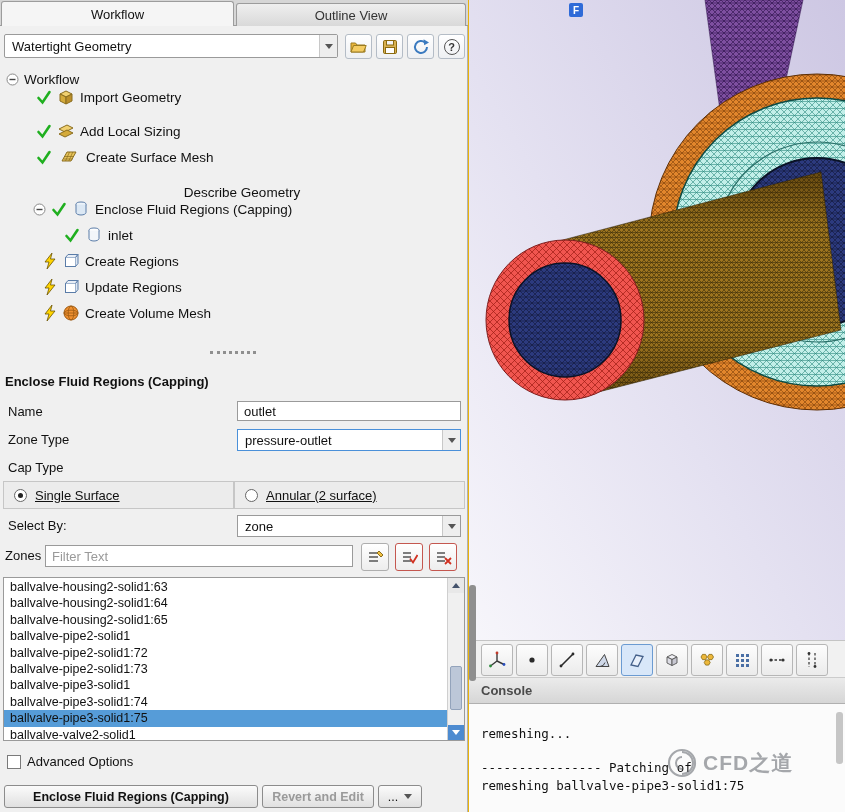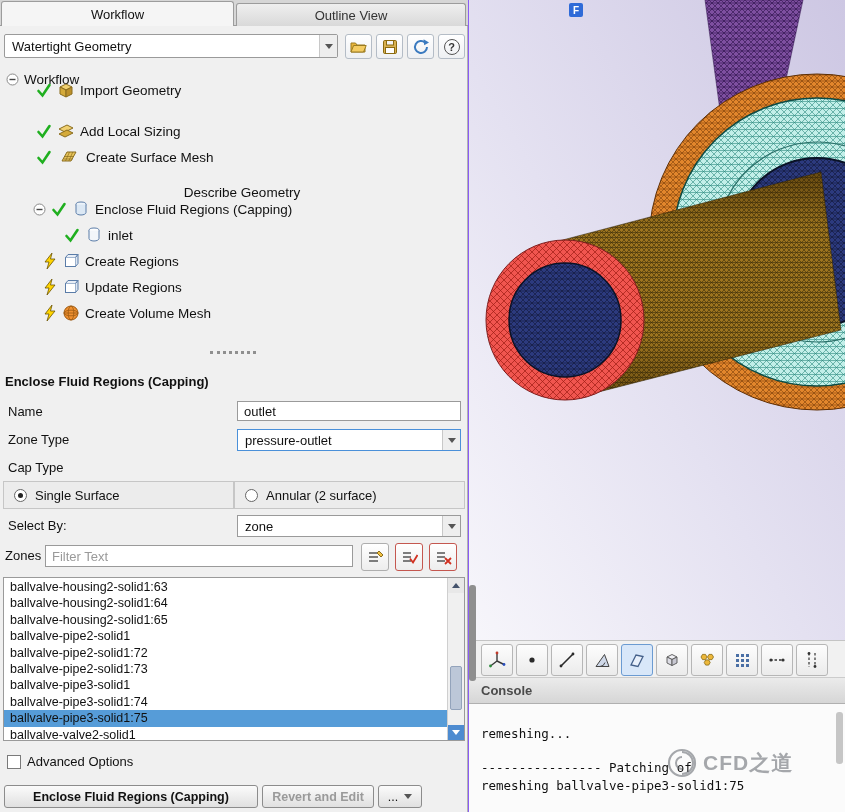--- a/index.html
+++ b/index.html
@@ -1,17 +1,17 @@
 <!DOCTYPE html>
 <html><head>
 <meta charset="utf-8">
 <style>
   *{margin:0;padding:0;box-sizing:border-box;}
   body{font-family:"Liberation Sans",sans-serif;background:#fff;}
-  #app{position:relative;width:845px;height:812px;background:#8b5cf6;overflow:hidden;font-size:13px;color:#111;}
+  #app{position:relative;width:845px;height:812px;background:#eab308;overflow:hidden;font-size:13px;color:#111;}
 
   
   #left{position:absolute;left:0;top:0;width:468px;height:812px;background:#f0f0f0;border-right:1px solid #b2b2b2;}
   #tabbar{position:absolute;left:0;top:0;width:468px;height:26px;background:#d6d6d6;border-bottom:1px solid #9c9c9c;}
   .tab{position:absolute;display:flex;align-items:center;justify-content:center;font-size:13px;border:1px solid #9c9c9c;border-bottom:none;border-radius:3px 3px 0 0;}
   .tab.active{left:1px;top:1px;width:233px;height:25px;background:#f5f5f5;z-index:2;}
   .tab.inactive{left:236px;top:3px;width:230px;height:23px;background:linear-gradient(#efefef,#d9d9d9);color:#333;}
 
   .combo{position:absolute;background:#fff;border:1px solid #9a9a9a;display:flex;align-items:center;font-size:13px;}
   .combo .val{flex:1;padding-left:7px;white-space:nowrap;overflow:hidden;}
@@ -22,21 +22,21 @@
   .ibtn{position:absolute;width:27px;height:25px;background:linear-gradient(#ffffff,#eef0f3);border:1px solid #b4bcc6;border-radius:3px;display:flex;align-items:center;justify-content:center;}
 
   .trow{position:absolute;left:0;width:468px;height:26px;display:flex;align-items:center;gap:5px;font-size:13.5px;white-space:nowrap;}
   .grip{position:absolute;left:210px;top:351px;width:46px;border-top:3px dotted #8f8f8f;}
 
   .flabel{position:absolute;left:8px;font-size:13px;}
   .sect-title{position:absolute;left:5px;top:374px;font-weight:bold;font-size:13px;}
   input.txt{position:absolute;border:1px solid #9a9a9a;background:#fff;font-family:"Liberation Sans",sans-serif;font-size:13px;padding:0 6px;color:#111;}
   input.txt::placeholder{color:#9a9a9a;}
 
-  .radiopanel{position:absolute;left:3px;top:481px;width:462px;height:28px;display:flex;}
+  .radiopanel{position:absolute;left:3px;top:481px;width:462px;height:28px;display:flex;text-decoration:underline;}
   .radiocell{flex:1;display:flex;align-items:center;gap:8px;background:#ececec;border:1px solid #c6c6c6;padding-left:10px;}
   .radio{width:13px;height:13px;border:1px solid #666;border-radius:50%;background:#fff;position:relative;flex:0 0 auto;}
   .radio.checked::after{content:"";position:absolute;left:3px;top:3px;width:5px;height:5px;border-radius:50%;background:#222;}
 
   .zbtn{position:absolute;top:543px;width:28px;height:28px;background:linear-gradient(#fff,#ededed);border:1px solid #aeaeae;border-radius:3px;display:flex;align-items:center;justify-content:center;}
   .zbtn.red{border-color:#c4574f;}
 
   #zone-list{position:absolute;left:3px;top:577px;width:462px;height:164px;background:#fff;border:1px solid #9a9a9a;overflow:hidden;}
   .zitems{position:absolute;left:0;top:1px;width:444px;}
   .zitem{height:16.4px;line-height:16.4px;font-size:12.5px;padding-left:6px;white-space:nowrap;overflow:hidden;}
@@ -118,21 +118,21 @@
     </div>
 
     <div class="trow" style="top:66px;padding-left:6px;">
       <svg width="13" height="13">
           <circle cx="6.5" cy="6.5" r="5.5" fill="#fff" stroke="#8a8a8a"></circle>
           <path d="M3.5 6.5h6" stroke="#444" stroke-width="1.4"></path>
         </svg>
       <span>Workflow</span>
     </div>
 
-    <div class="trow" style="top:77px;padding-left:36px;">
+    <div class="trow" style="top:84px;padding-left:36px;">
       <svg width="16" height="16">
           <path d="M2.5 9l4 4.5L13.5 3" fill="none" stroke="#1faf1f" stroke-width="2.6" stroke-linecap="round"></path>
         </svg>
       <svg width="18" height="18">
           <polygon points="3,6 9,3 15,6 9,9" fill="#f0d070" stroke="#8a6d1f"></polygon>
           <polygon points="3,6 9,9 9,16 3,13" fill="#d4aa3a" stroke="#8a6d1f"></polygon>
           <polygon points="15,6 9,9 9,16 15,13" fill="#bb8f2a" stroke="#8a6d1f"></polygon>
         </svg>
       <span>Import Geometry</span>
     </div>

